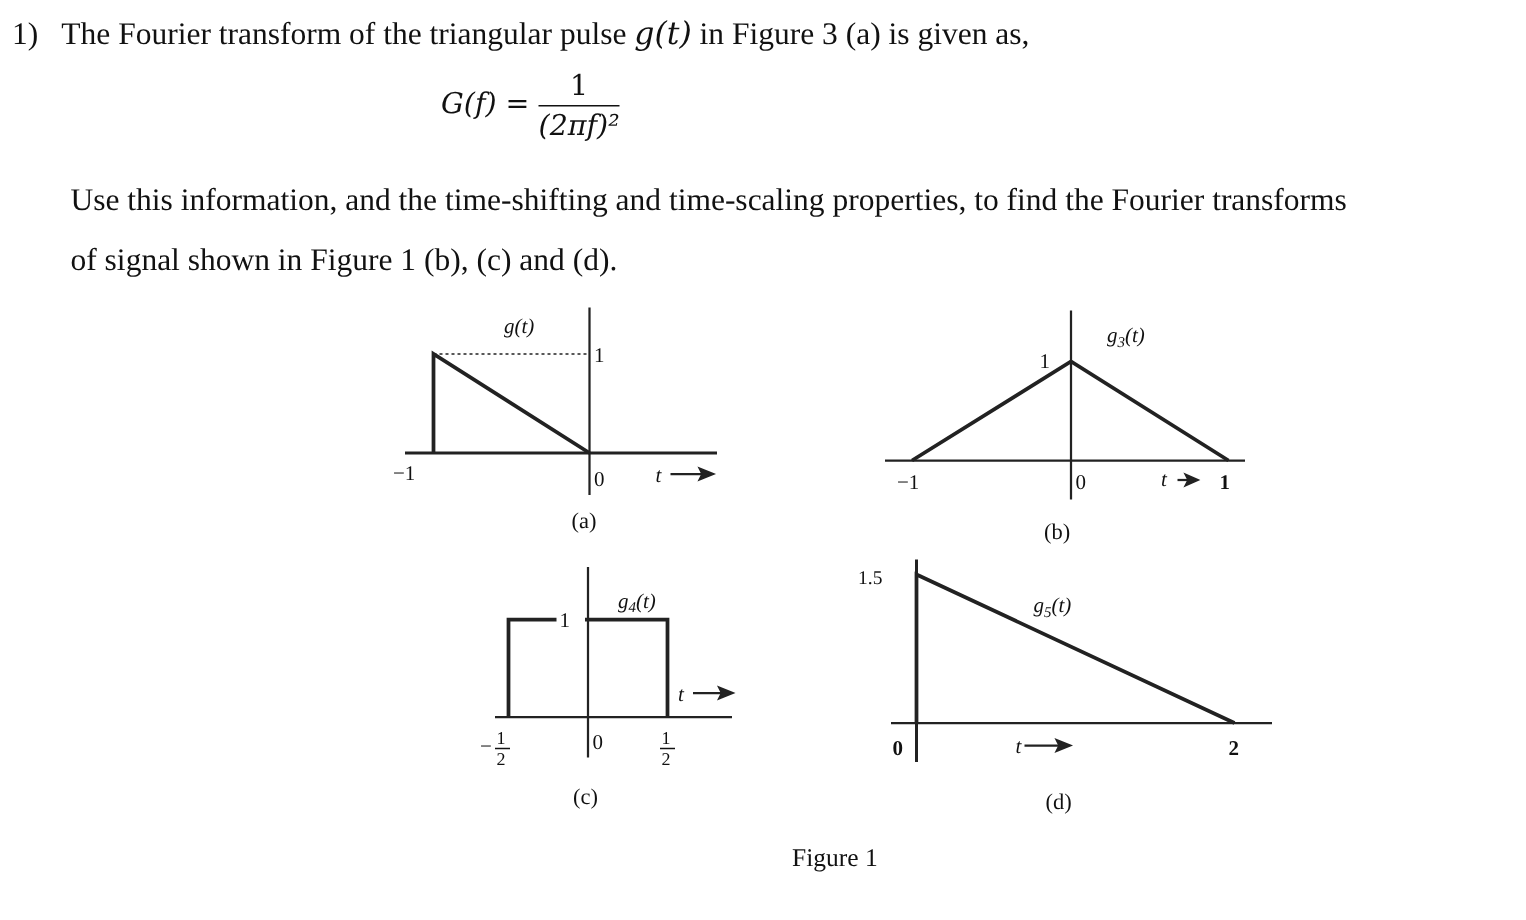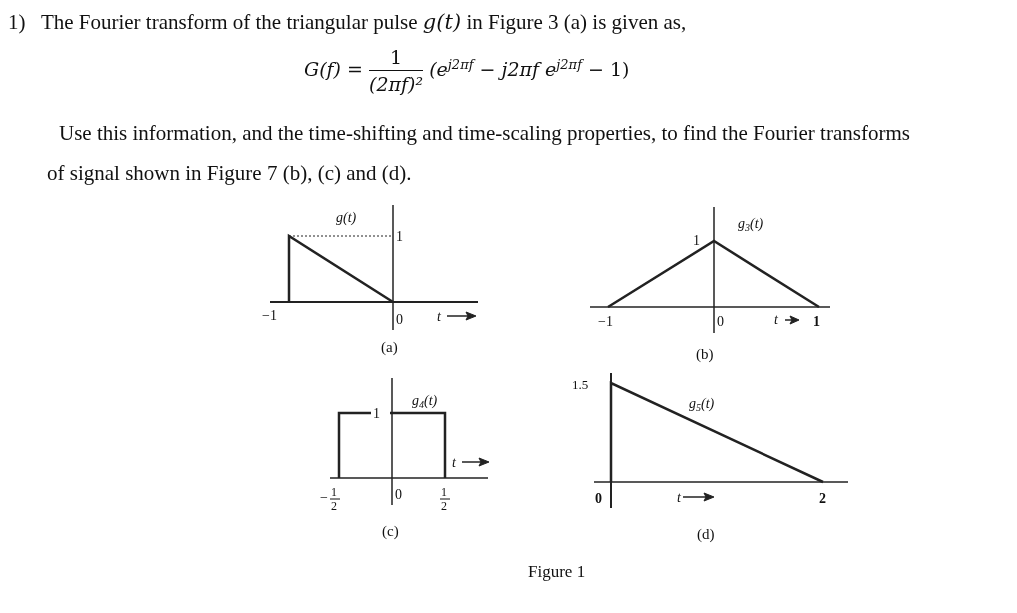--- a/index.html
+++ b/index.html
@@ -15,31 +15,30 @@
   svg text { font-family:"Liberation Serif", serif; }
 </style>
 </head>
 <body>
 
 <div class="abs q" style="left:8px; top:10px;">
   <span>1)</span>&nbsp;&nbsp;
   <span>The Fourier transform of the triangular pulse </span><span class="math">g(t)</span><span> in Figure 3 (a) is given as,</span>
 </div>
 
-<div class="abs eq" style="left:304px; top:46px;">
+<div class="abs eq" style="left:294px; top:46px;">
   <span class="math">G(f) =</span>
   <span class="frac">
     <span class="num">1</span>
     <span class="den math">(2πf)²</span>
   </span>
-  <span class="math"><span>(e</span><sup style="font-size:13px">j2πf</sup><span> − j2πf e</span><sup style="font-size:13px">j2πf</sup><span style="font-style:normal"> − 1)</span></span>
 </div>
 
-<div class="abs q" style="left:47px; top:121px;margin-left:12px;">Use this information, and the time-shifting and time-scaling properties, to find the Fourier transforms</div>
-<div class="abs q" style="left:47px; top:161px;">of signal shown in Figure 7 (b), (c) and (d).</div>
+<div class="abs q" style="left:47px; top:121px;">Use this information, and the time-shifting and time-scaling properties, to find the Fourier transforms</div>
+<div class="abs q" style="left:47px; top:161px;">of signal shown in Figure 1 (b), (c) and (d).</div>
 
 <svg class="abs" style="left:0; top:0;" width="1017" height="613">
   <g stroke="#222" fill="none">
 
     <g>
       <line x1="270" y1="302" x2="478" y2="302" stroke-width="2"></line>
       <line x1="393" y1="205" x2="393" y2="330" stroke-width="1.5"></line>
       <polyline points="289,302 289,236 393,302" stroke-width="2.5"></polyline>
       <line x1="289" y1="236" x2="393" y2="236" stroke-width="1" stroke-dasharray="2,2"></line>
       <line x1="447" y1="316" x2="474" y2="316" stroke-width="1.5"></line>

